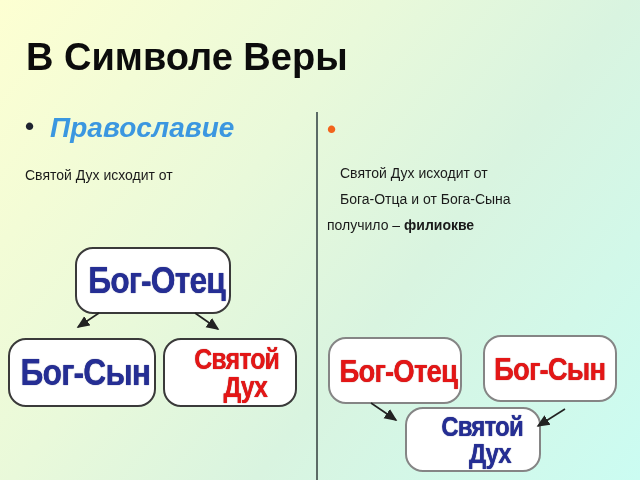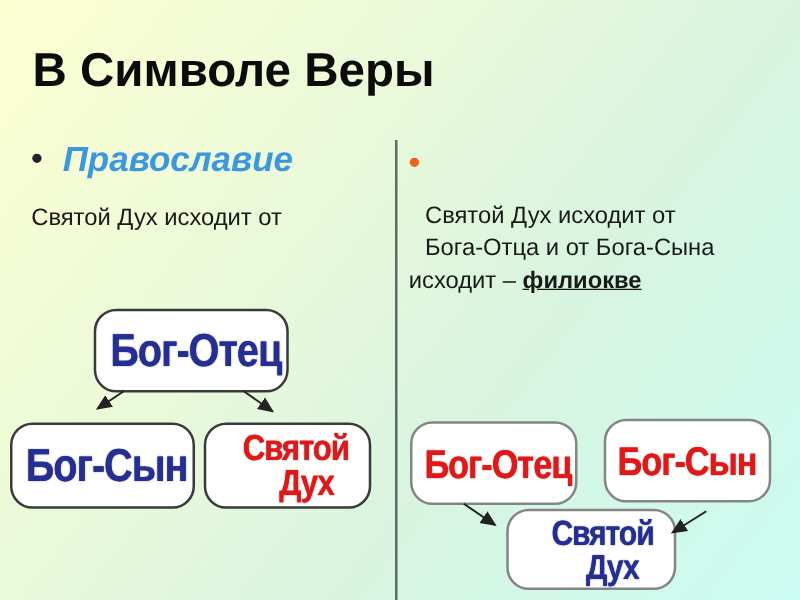--- a/index.html
+++ b/index.html
@@ -14,26 +14,26 @@
   
   .col{position:absolute;}
   .col-left{left:25px;top:112px;width:285px;}
   .col-right{left:327px;top:118px;width:287px;}
   .col-header{font-size:28px;font-weight:bold;font-style:italic;display:flex;align-items:baseline;}
   .bullet{font-style:normal;font-size:26px;margin-right:16px;line-height:1;position:relative;top:-2px;}
   .bullet-left{color:#1f2430;}
   .bullet-right{color:#f2641c;margin-right:14px;}
   .hdr-blue{color:#3b97e0;}
   .hdr-orange{color:#f2641c;}
-  .body-text{margin-top:18px;font-size:19px;color:#1a1a1a;line-height:26px;}
+  .body-text{margin-top:18px;font-size:14px;color:#1a1a1a;line-height:26px;}
   .col-right .body-text{margin-top:16px;}
   .indent1{padding-left:66px;}
   .pad-sm{padding-left:13px;}
   .latin{text-align:right;padding-right:2px;}
-  .bold{font-weight:bold;text-decoration:underline;}
+  .bold{font-weight:bold;}
   
   .dbox{position:absolute;background:#ffffff;display:flex;align-items:center;
         border-radius:18px;overflow:visible;}
   .bdr-dark{border:2px solid #3a3a3a;}
   .bdr-gray{border:2px solid #858585;}
   .boxlabel{font-weight:bold;white-space:nowrap;transform:scaleX(0.86);letter-spacing:-1px;line-height:1;}
   .navy{color:#252e94;text-shadow:0 0 1px #141a66;}
   .red{color:#e41616;text-shadow:0 0 1px #8f0606;}
   .spirit{width:100%;text-align:right;padding-right:8px;box-sizing:border-box;}
   .spirit .l2{padding-right:14px;}
@@ -70,21 +70,21 @@
     </div>
   </div>
 
   <div class="col col-right">
     <div class="col-header hdr-orange">
       <span class="bullet bullet-right">•</span>
     </div>
     <div class="body-text">
       <div class="pad-sm">Святой Дух исходит от</div>
       <div class="pad-sm">Бога-Отца и от Бога-Сына</div>
-      <div><span>исходит – </span><span class="bold">филиокве</span></div>
+      <div><span>получило – </span><span class="bold">филиокве</span></div>
     </div>
   </div>
 
   <div class="dbox bdr-dark" id="boxA">
     <span class="boxlabel navy">Бог-Отец</span>
   </div>
   <div class="dbox bdr-dark" id="boxB">
     <span class="boxlabel navy">Бог-Сын</span>
   </div>
   <div class="dbox bdr-dark" id="boxC">

